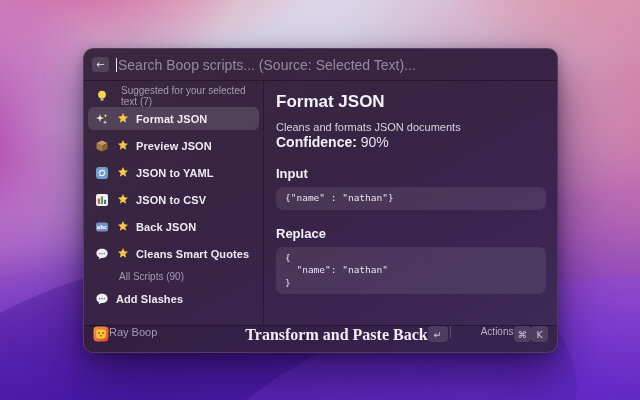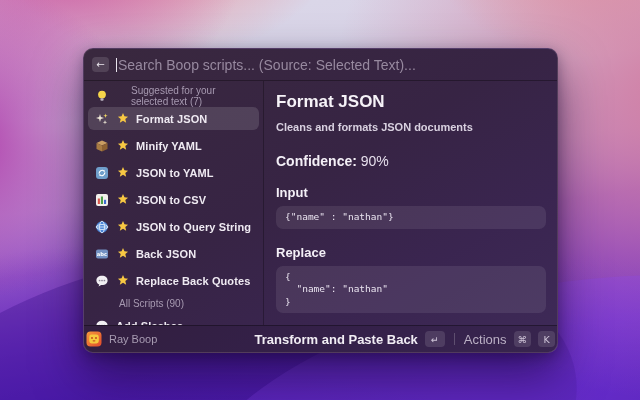--- a/index.html
+++ b/index.html
@@ -42,56 +42,56 @@
     font-size:14px; color:#eee9f2; font-family:"Liberation Sans","DejaVu Sans",sans-serif; }
   .search-input::placeholder { color:#97899f; }
 
   
   .content { flex:1; display:flex; min-height:0; }
   .sidebar { width:179px; flex:0 0 179px; padding:6px 4px 0 4px; overflow:hidden; }
   .divider-v { width:1px; background:rgba(0,0,0,.28); }
   .detail { flex:1; padding:10px 11px 0 12px; overflow:hidden; }
 
   
-  .sec-header { height:17px; margin-bottom:3px; display:flex; align-items:center; gap:22px; padding:0 7px;
+  .sec-header { height:17px; margin-bottom:3px; display:flex; align-items:center; gap:12px; padding:0 7px;
     color:#a79ab1; font-size:10px; }
   .sec-header.second { margin-top:2px; height:15px;margin-left:24px; }
   .row { height:23px; margin-bottom:4px; display:flex; align-items:center; gap:7px; padding:0 7px;
     border-radius:6px; color:#efeaf2; font-size:11px; cursor:pointer; white-space:nowrap; }
   .row.selected { background:rgba(255,255,255,.13); }
   .icn { width:14px; height:14px; flex:0 0 14px; display:inline-flex; }
   .icn svg { width:14px; height:14px; }
   .star { width:12px; flex:0 0 12px; margin-left:1px; }
   .star svg { width:12px; height:12px; }
   .lbl { font-weight:600; letter-spacing:.1px; }
 
   
   .d-title { font-size:17px; font-weight:bold; color:#f6f3f8; margin:1px 0 9px; }
-  .d-desc { font-size:11px; color:#d9d1e0; margin-bottom:20px;font-weight:bold; }
+  .d-desc { font-size:11px; color:#d9d1e0; margin-bottom:1px; }
   .d-line { font-size:14px; color:#e6dfec; margin-bottom:7px; }
   .d-line b { color:#f4f0f7; }
   .d-sub { font-size:13px; font-weight:bold; color:#f4f0f7; margin:16px 0 6px; }
   .codeblock { background:rgba(255,255,255,.085); border-radius:7px; padding:5px 9px;
     font-family:"DejaVu Sans Mono","Liberation Mono",monospace; font-size:9.5px; line-height:12.5px;
     color:#eae4f0; white-space:pre; overflow:hidden; }
 
   
-  .footer { height:27px; flex:0 0 27px; display:flex; align-items:center; gap:7px; padding:0 2px;
+  .footer { height:27px; flex:0 0 27px; display:flex; align-items:flex-start; padding:0 9px;
     border-top:1px solid rgba(0,0,0,.34); background:rgba(20,10,26,.14); }
   .app-icon { width:16px; height:16px; display:inline-flex; }
   .app-icon svg { width:16px; height:16px; }
   .app-name { font-size:11px; color:#a89cb2; }
   .f-spacer { flex:1; }
-  .f-primary { font-size:13px; font-weight:bold; color:#f1edf4; cursor:pointer; }
+  .f-primary { font-size:16px; font-weight:bold; color:#f1edf4; cursor:pointer;font-family:Liberation Serif, serif; }
   .key { min-width:17px; height:16px; padding:0 4px; border-radius:4px; background:rgba(255,255,255,.12);
     color:#cfc4d8; font-size:9.5px; display:inline-flex; align-items:center; justify-content:center;
     font-family:"DejaVu Sans",sans-serif; cursor:pointer; }
   .key.wide { min-width:20px; }
   .f-div { width:1px; height:12px; background:rgba(255,255,255,.2); margin:0 2px; }
-  .f-actions { font-size:13px; color:#bbb0c5; cursor:pointer; }
+  .f-actions { font-size:10px; color:#bbb0c5; cursor:pointer;margin-left:28px; }
 </style>
 </head>
 <body>
 
 <div class="wallpaper">
   <div class="wave wave1"></div>
   <div class="wave wave2"></div>
 
   <div class="window">
 
@@ -139,21 +139,21 @@
                 <polygon points="7,1.5 12.5,4 7,6.5 1.5,4" fill="#c99d62"></polygon>
                 <polygon points="1.5,4 7,6.5 7,12.5 1.5,10" fill="#a87b43"></polygon>
                 <polygon points="12.5,4 7,6.5 7,12.5 12.5,10" fill="#8d6132"></polygon>
               </svg>
           </span>
           <span class="icn star">
             <svg viewBox="0 0 14 14">
                 <path d="M7 1.2 L8.7 5 L12.9 5.4 L9.7 8.2 L10.7 12.4 L7 10.1 L3.3 12.4 L4.3 8.2 L1.1 5.4 L5.3 5 Z" fill="#f7c843"></path>
               </svg>
           </span>
-          <span class="lbl">Minify YAML</span>
+          <span class="lbl">Preview JSON</span>
         </div>
 
         <div class="row">
           <span class="icn">
             <svg viewBox="0 0 14 14">
                 <rect x="1" y="1" width="12" height="12" rx="3" fill="#6f9ecb"></rect>
                 <path d="M4.2 7.6 A3 3 0 0 1 9 4.9" stroke="#fff" stroke-width="1.2" fill="none"></path>
                 <polygon points="9.9,5.9 8.3,5.3 9.6,3.9" fill="#fff"></polygon>
                 <path d="M9.8 6.4 A3 3 0 0 1 5 9.1" stroke="#fff" stroke-width="1.2" fill="none"></path>
                 <polygon points="4.1,8.1 5.7,8.7 4.4,10.1" fill="#fff"></polygon>
@@ -177,36 +177,20 @@
               </svg>
           </span>
           <span class="icn star">
             <svg viewBox="0 0 14 14">
                 <path d="M7 1.2 L8.7 5 L12.9 5.4 L9.7 8.2 L10.7 12.4 L7 10.1 L3.3 12.4 L4.3 8.2 L1.1 5.4 L5.3 5 Z" fill="#f7c843"></path>
               </svg>
           </span>
           <span class="lbl">JSON to CSV</span>
         </div>
 
-        <div class="row">
-          <span class="icn">
-            <svg viewBox="0 0 14 14">
-                <circle cx="7" cy="7" r="5.8" fill="#4c86d8"></circle>
-                <ellipse cx="7" cy="7" rx="2.5" ry="5.8" fill="none" stroke="#dcebfb" stroke-width=".9"></ellipse>
-                <line x1="1.2" y1="7" x2="12.8" y2="7" stroke="#dcebfb" stroke-width=".9"></line>
-                <ellipse cx="7" cy="7" rx="5.8" ry="2.5" fill="none" stroke="#dcebfb" stroke-width=".9"></ellipse>
-              </svg>
-          </span>
-          <span class="icn star">
-            <svg viewBox="0 0 14 14">
-                <path d="M7 1.2 L8.7 5 L12.9 5.4 L9.7 8.2 L10.7 12.4 L7 10.1 L3.3 12.4 L4.3 8.2 L1.1 5.4 L5.3 5 Z" fill="#f7c843"></path>
-              </svg>
-          </span>
-          <span class="lbl">JSON to Query String</span>
-        </div>
 
         <div class="row">
           <span class="icn">
             <svg viewBox="0 0 14 14">
                 <rect x="1" y="2.6" width="12" height="8.8" rx="2" fill="#7390c2"></rect>
                 <text x="7" y="9" font-size="5.2" fill="#ffffff" text-anchor="middle" font-family="DejaVu Sans, sans-serif" font-weight="bold">abc</text>
               </svg>
           </span>
           <span class="icn star">
             <svg viewBox="0 0 14 14">
@@ -223,21 +207,21 @@
                 <circle cx="4.6" cy="6.5" r=".85" fill="#8b8495"></circle>
                 <circle cx="7" cy="6.5" r=".85" fill="#8b8495"></circle>
                 <circle cx="9.4" cy="6.5" r=".85" fill="#8b8495"></circle>
               </svg>
           </span>
           <span class="icn star">
             <svg viewBox="0 0 14 14">
                 <path d="M7 1.2 L8.7 5 L12.9 5.4 L9.7 8.2 L10.7 12.4 L7 10.1 L3.3 12.4 L4.3 8.2 L1.1 5.4 L5.3 5 Z" fill="#f7c843"></path>
               </svg>
           </span>
-          <span class="lbl">Replace Back Quotes</span>
+          <span class="lbl">Cleans Smart Quotes</span>
         </div>
 
         <div class="sec-header second">
           <span>All Scripts (90)</span>
         </div>
 
         <div class="row">
           <span class="icn">
             <svg viewBox="0 0 14 14">
                 <path d="M7 1.8 C3.7 1.8 1.4 3.8 1.4 6.4 C1.4 8.2 2.6 9.7 4.3 10.5 L3.5 12.6 L6.2 11 C6.5 11 6.7 11.1 7 11.1 C10.3 11.1 12.6 9 12.6 6.4 C12.6 3.8 10.3 1.8 7 1.8 Z" fill="#f1eff3"></path>

